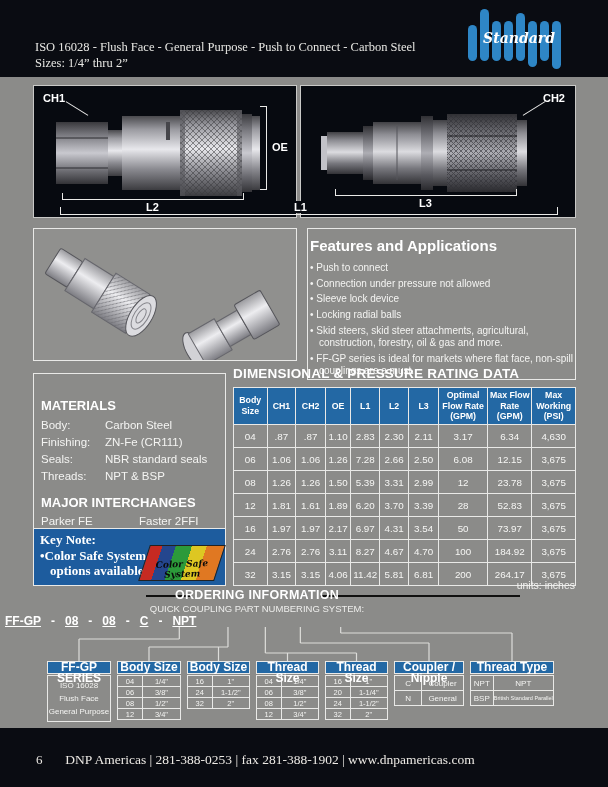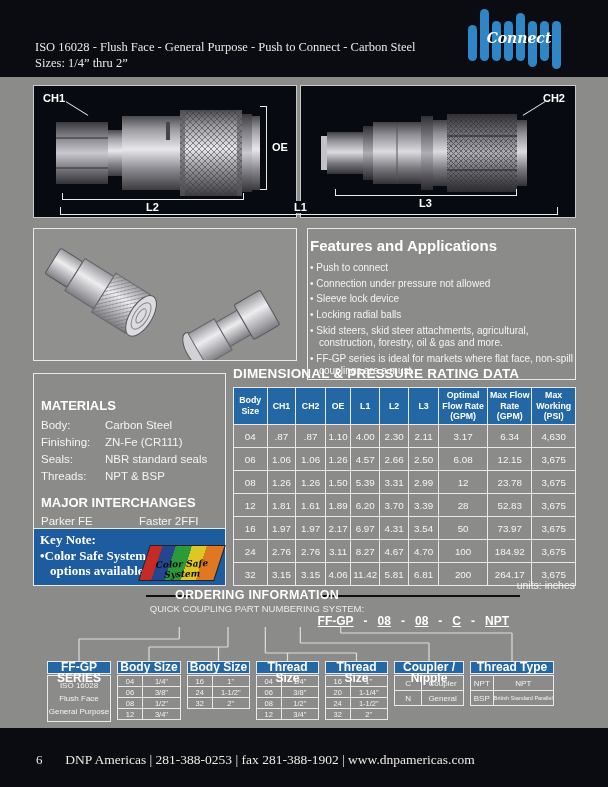--- a/index.html
+++ b/index.html
@@ -68,21 +68,21 @@
                  font-weight:bold;padding:2px 1px;height:32px;line-height:1.2;}
   .data-table td{border:1px solid #e9e9e7;font-size:9.8px;text-align:center;height:20px;color:#f6f6f4;}
   .units-note{position:absolute;right:33px;top:579px;font-size:10.5px;color:#f2f2f0;}
   
   .ord-title{position:absolute;left:0;top:588px;width:514px;text-align:center;
              font-size:12.5px;font-weight:bold;letter-spacing:.3px;}
   .ord-rule{position:absolute;top:595px;height:2px;background:#10100f;}
   .ord-rule.left{left:146px;width:46px;}
   .ord-rule.right{left:320px;width:200px;}
   .ord-sub{position:absolute;left:0;top:603px;width:514px;text-align:center;font-size:9.5px;color:#eeeeec;}
-  .pn{position:absolute;left:0;top:614px;width:514px;text-align:right;font-size:12px;font-weight:bold;}
+  .pn{position:absolute;left:0;top:614px;width:514px;text-align:left;font-size:12px;font-weight:bold;}
   .pn-seg{text-decoration:underline;margin:0 5px;}
   .pn-sep{margin:0 5px;}
   #connectors{position:absolute;left:0;top:627px;width:608px;height:34px;}
   #order-boxes{position:absolute;left:0;top:661px;width:608px;height:66px;}
   .obox{position:absolute;top:0;}
   .b0{left:47px;width:64px;}  .b1{left:117px;width:64px;} .b2{left:187px;width:63px;}
   .b3{left:256px;width:63px;} .b4{left:325px;width:63px;} .b5{left:394px;width:70px;}
   .b6{left:470px;width:84px;}
   .obox-head{background:#2368a4;border:1px solid #e9e9e7;font-size:12px;font-weight:bold;
              text-align:center;height:11px;line-height:11px;color:#fff;}
@@ -110,21 +110,21 @@
     <div class="hdr-sizes">Sizes: 1/4” thru 2”</div>
     <div class="logo">
       <div class="logo-bar" style="left:0;top:20px;height:36px;"></div>
       <div class="logo-bar" style="left:12px;top:4px;height:52px;"></div>
       <div class="logo-bar" style="left:24px;top:16px;height:40px;"></div>
       <div class="logo-bar" style="left:36px;top:16px;height:40px;"></div>
       <div class="logo-bar" style="left:48px;top:8px;height:48px;"></div>
       <div class="logo-bar" style="left:60px;top:16px;height:46px;"></div>
       <div class="logo-bar" style="left:72px;top:16px;height:40px;"></div>
       <div class="logo-bar" style="left:84px;top:16px;height:48px;"></div>
-      <div class="logo-americas">Connect</div>
+      <div class="logo-americas">Standard</div>
     </div>
   </div>
 
   <div class="panel panel-left">
     <svg width="262" height="131" viewBox="0 0 262 131">
       <defs>
         <linearGradient id="m1" x1="0" y1="0" x2="0" y2="1">
           <stop offset="0" stop-color="#4a4a4e"></stop>
             <stop offset=".18" stop-color="#9a9aa0"></stop>
           <stop offset=".45" stop-color="#e8e8ec"></stop>
@@ -323,33 +323,33 @@
           <th>Max Flow Rate (GPM)</th>
           <th>Max Working (PSI)</th>
         </tr>
       </thead>
     <tbody id="t-body">
         <tr>
           <td>04</td>
           <td>.87</td>
           <td>.87</td>
           <td>1.10</td>
-          <td>4.00</td>
+          <td>2.83</td>
           <td>2.30</td>
           <td>2.11</td>
           <td>3.17</td>
           <td>6.34</td>
           <td>4,630</td>
         </tr>
         <tr>
           <td>06</td>
           <td>1.06</td>
           <td>1.06</td>
           <td>1.26</td>
-          <td>4.57</td>
+          <td>7.28</td>
           <td>2.66</td>
           <td>2.50</td>
           <td>6.08</td>
           <td>12.15</td>
           <td>3,675</td>
         </tr>
         <tr>
           <td>08</td>
           <td>1.26</td>
           <td>1.26</td>

